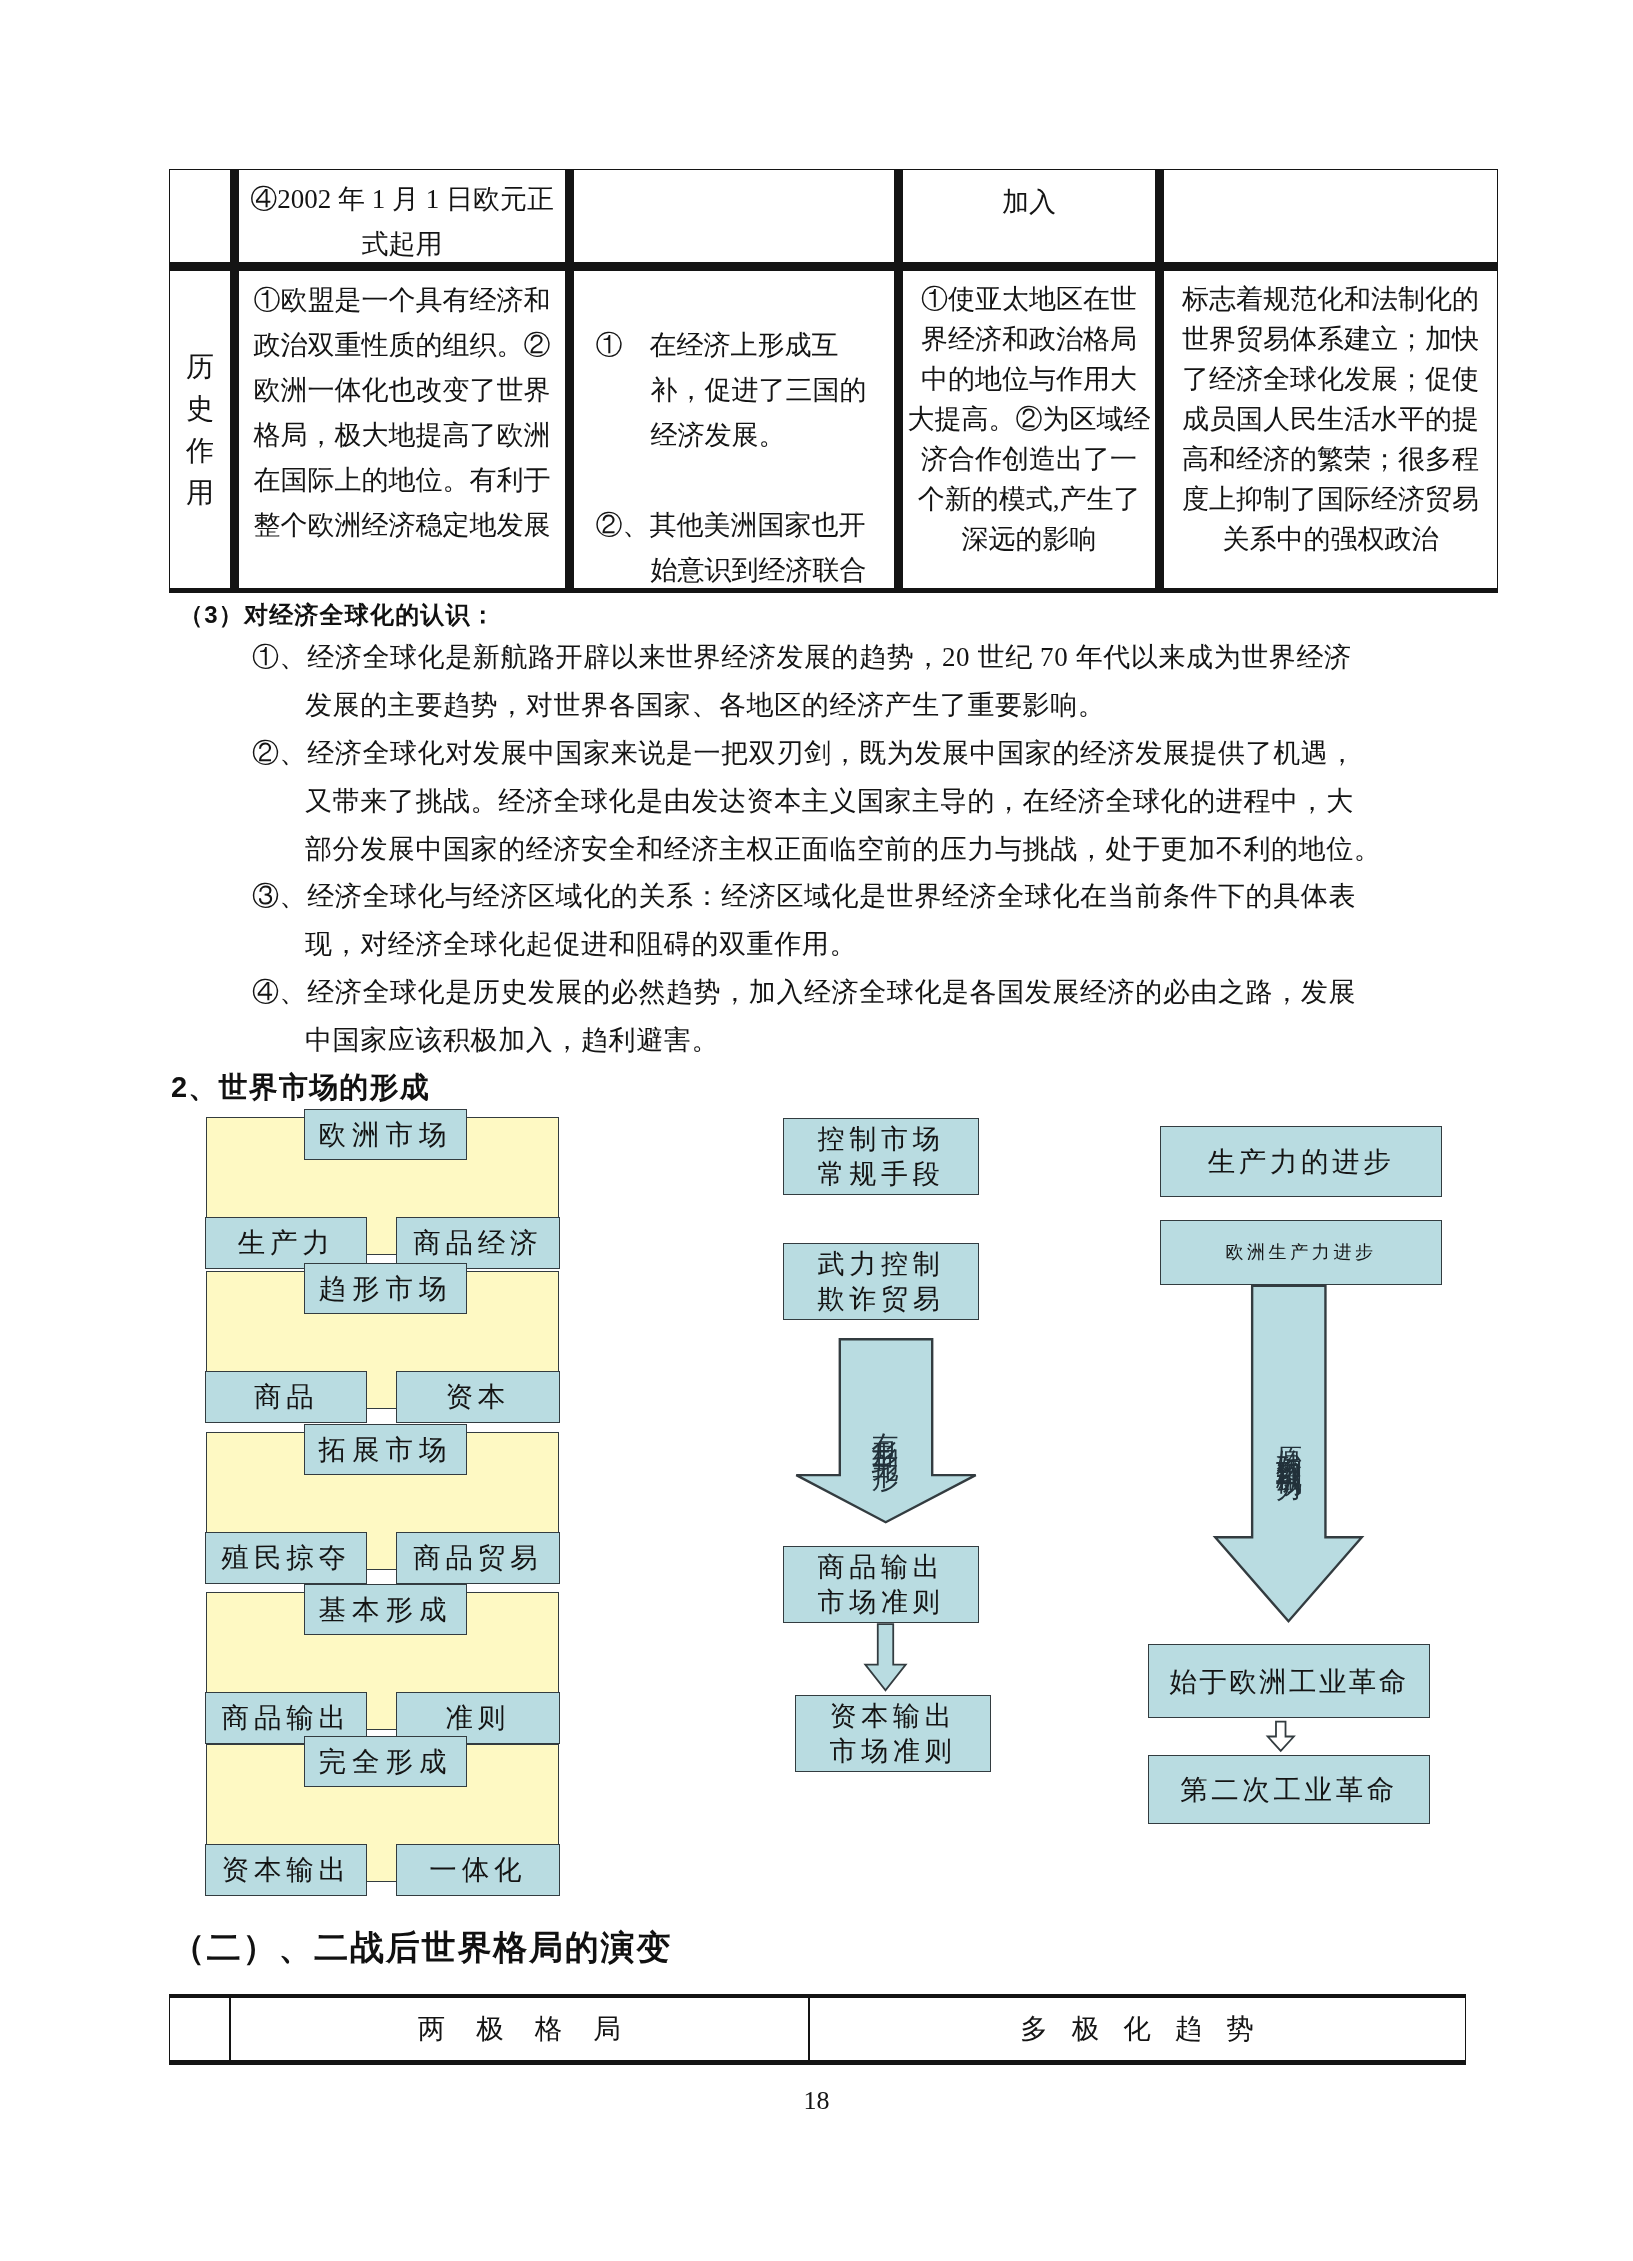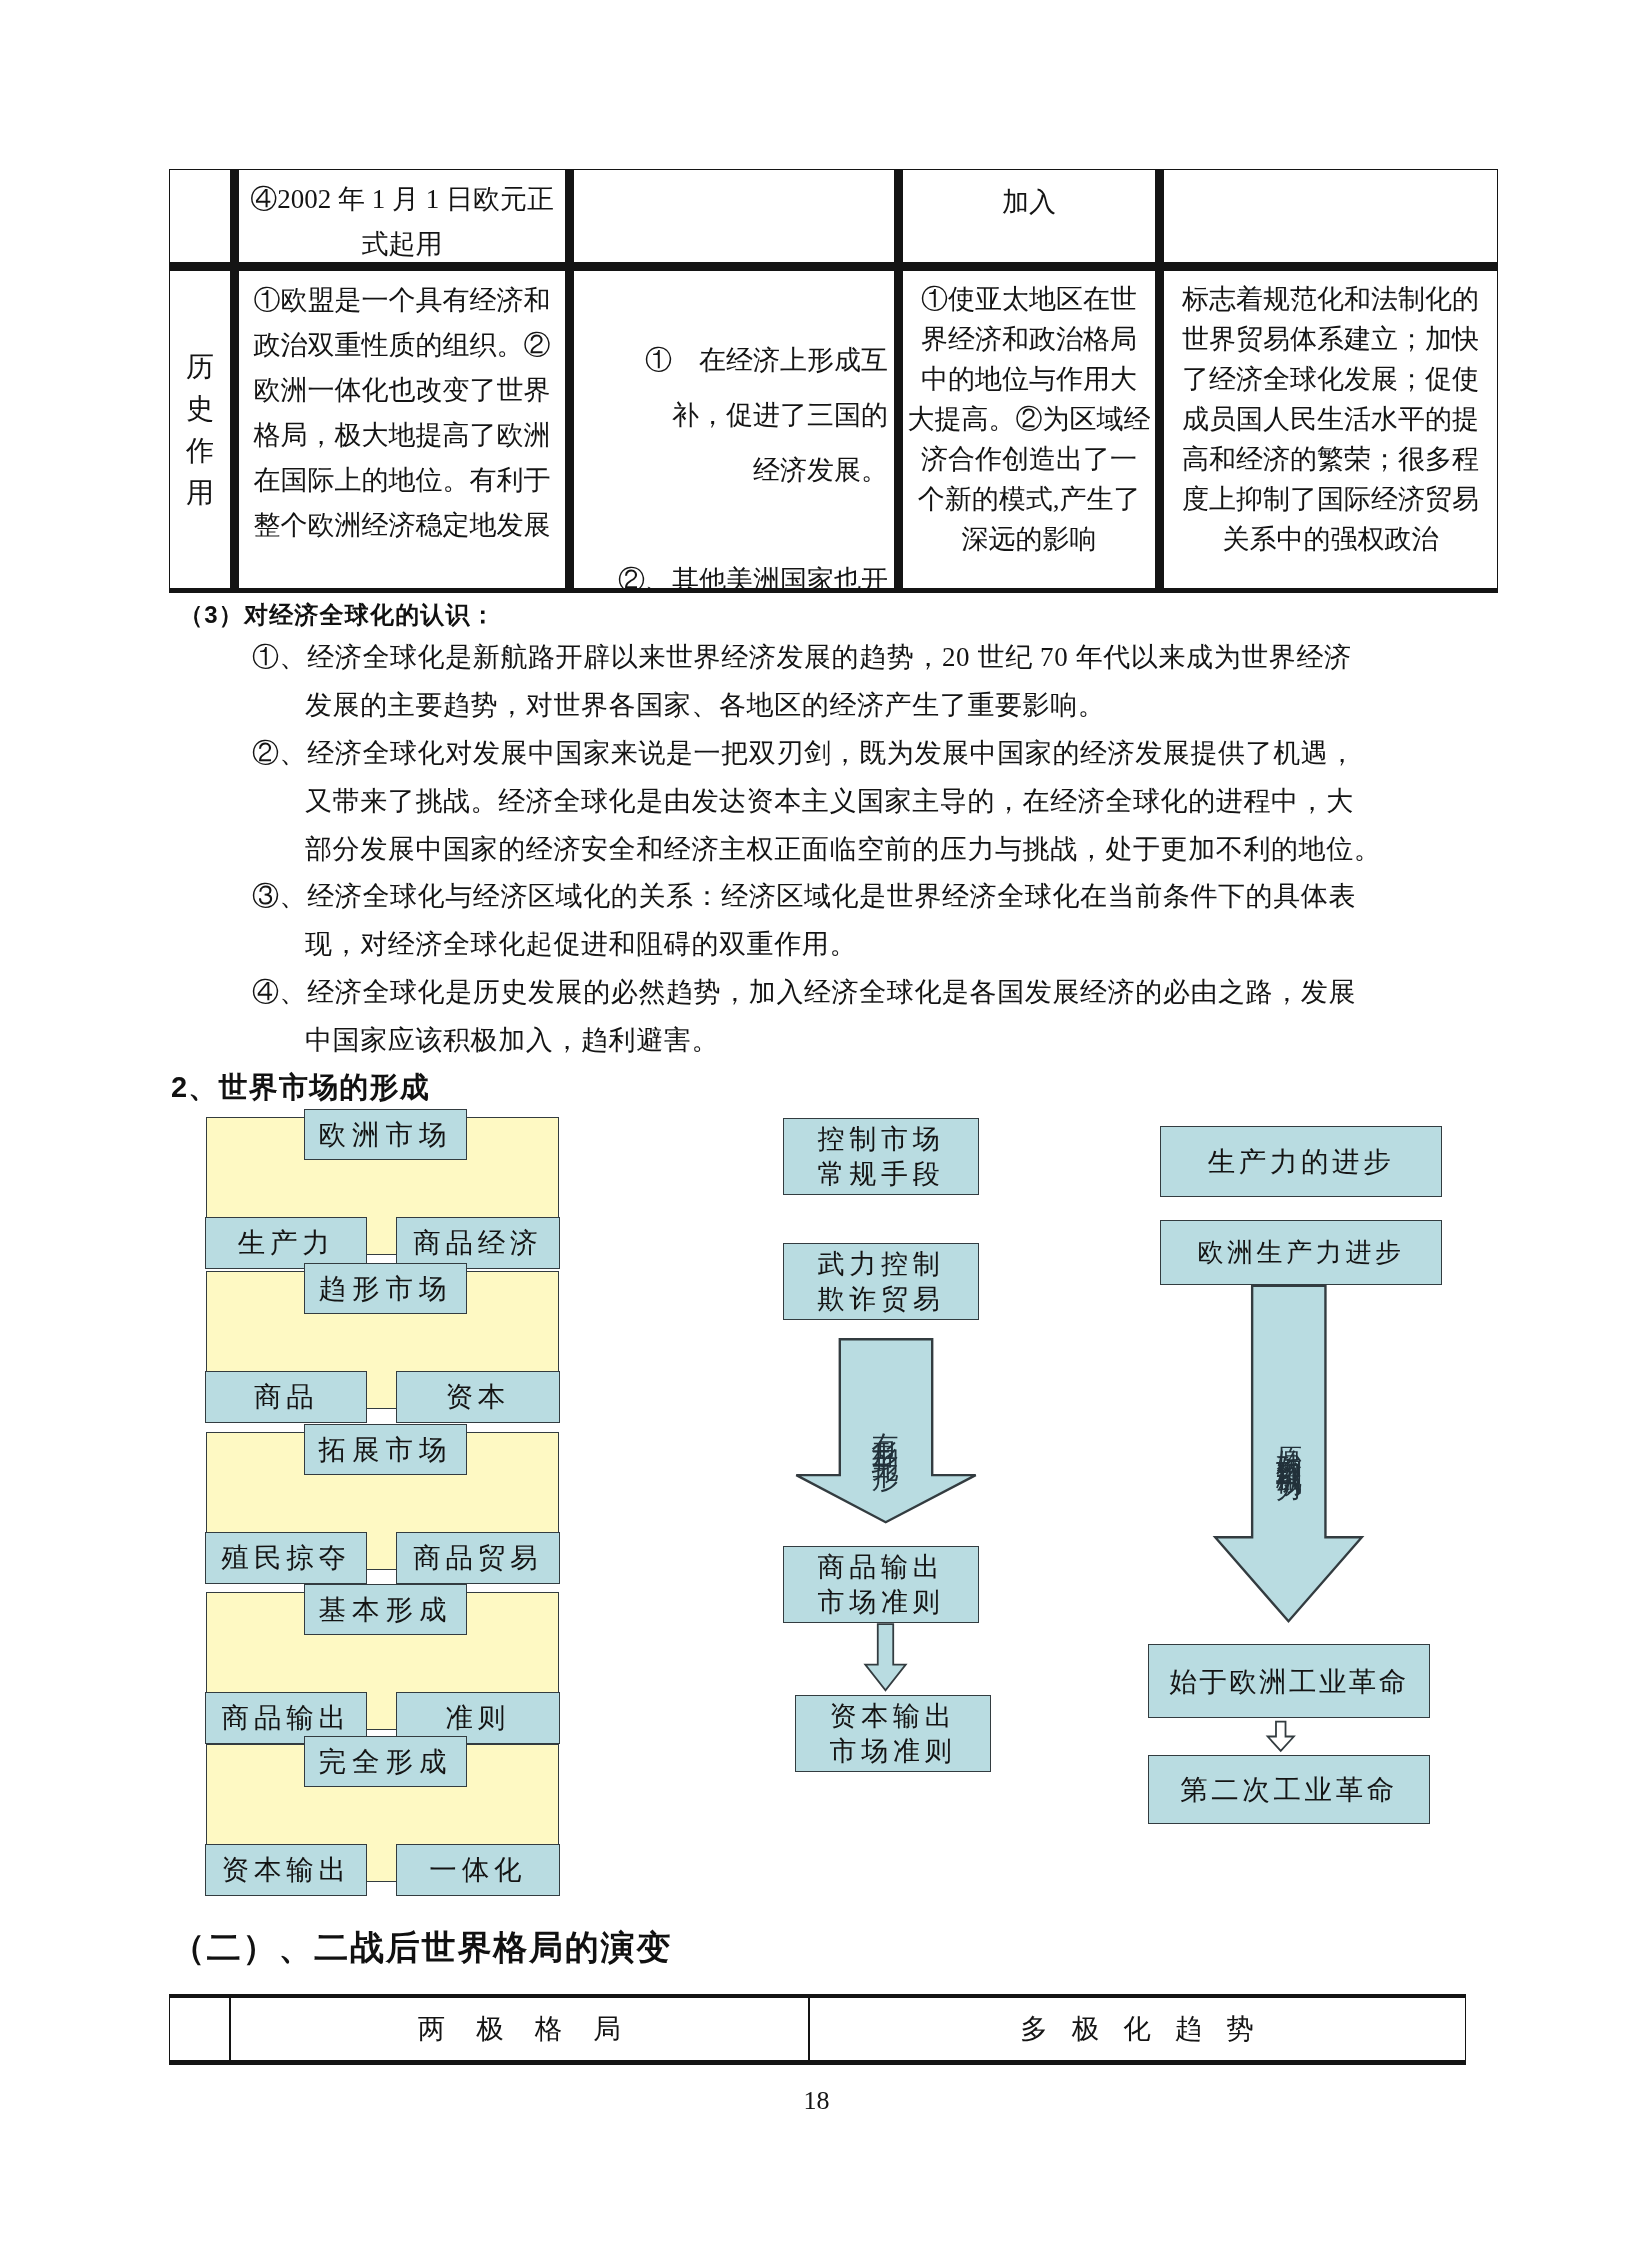--- a/index.html
+++ b/index.html
@@ -11,21 +11,21 @@
     grid-template-columns:60px 326px 320px 252px 333px;
     grid-template-rows:92px 317px;gap:9px;background:#141414;
     border:1.8px solid #141414;border-bottom-width:5.4px;}
   .tcell{background:#fff;font-size:27px;white-space:pre-line;overflow:hidden;}
   .c-top{text-align:center;line-height:45px;padding-top:7.2px;}
   .c-join{text-align:center;line-height:30px;padding-top:16.7px;}
   .c-label{display:flex;align-items:center;justify-content:center;
     text-align:center;font-size:28px;line-height:42px;}
   .c-eu,.c-apec,.c-wto{text-align:center;line-height:45px;padding-top:7.2px;}
   .c-apec,.c-wto{line-height:40px;padding-top:8.4px;}
-  .c-nafta{padding:7.2px 6px 0 21.5px;line-height:55px;text-align:right;}
+  .c-nafta{padding:7.2px 6px 0 21.5px;line-height:45px;}
   .hang{padding-left:55px;text-indent:-55px;white-space:pre-line;}
 
   
   .h-bold{position:absolute;font-family:"Liberation Sans","DejaVu Sans",sans-serif;
     font-weight:700;color:#111;}
   .h3a{left:179px;top:599px;font-size:24px;letter-spacing:1.2px;}
   .h2b{left:171px;top:1068px;font-size:29px;letter-spacing:1.2px;}
   .h2c{left:171px;top:1925px;font-size:34px;letter-spacing:1.8px;}
   .bitem{position:absolute;left:252px;width:1231px;font-size:27px;line-height:48px;
     white-space:pre-line;padding-left:53px;text-indent:-53px;letter-spacing:0.6px;}
@@ -161,21 +161,21 @@
 市场准则</div>
 
   <svg class="arrow" style="left:864px;top:1623px;" width="43" height="69" viewBox="0 0 72 116">
     <polygon points="23,2 49,2 49,70 70,70 36,113 2,70 23,70" fill="#b9dce1" stroke="#333c40" stroke-width="3"></polygon>
   </svg>
 
   <div class="mbox" style="left:795px;top:1695px;width:194px;height:75px;">资本输出
 市场准则</div>
 
   <div class="rbox" style="left:1160px;top:1126px;width:280px;height:69px;letter-spacing:3.6px;font-size:27.5px;">生产力的进步</div>
-  <div class="rbox" style="left:1160px;top:1220px;width:280px;height:63px;letter-spacing:3.6px;font-size:26px;">欧洲生产力进步</div>
+  <div class="rbox" style="left:1160px;top:1220px;width:280px;height:63px;letter-spacing:3.6px;font-size:18px;">欧洲生产力进步</div>
 
   <svg class="arrow" style="left:1214px;top:1284px;" width="149" height="339" viewBox="0 0 250 567">
     <polygon points="64,2 187,2 187,424 248,424 125,565 2,424 64,424" fill="#b9dce1" stroke="#333c40" stroke-width="4"></polygon>
   </svg>
   <div class="vlabel" style="left:1271px;top:1305px;width:36px;height:275px;letter-spacing:3.6px;font-size:26px;">原始动力到机械动力</div>
 
   <div class="rbox" style="left:1148px;top:1644px;width:280px;height:72px;letter-spacing:2.4px;font-size:27.5px;">始于欧洲工业革命</div>
 
   <svg class="arrow" style="left:1267px;top:1721px;" width="27.5" height="31" viewBox="0 0 46 52">
     <polygon points="15,1 31,1 31,26 45,26 23,50 1,26 15,26" fill="#ffffff" stroke="#333c40" stroke-width="3"></polygon>

